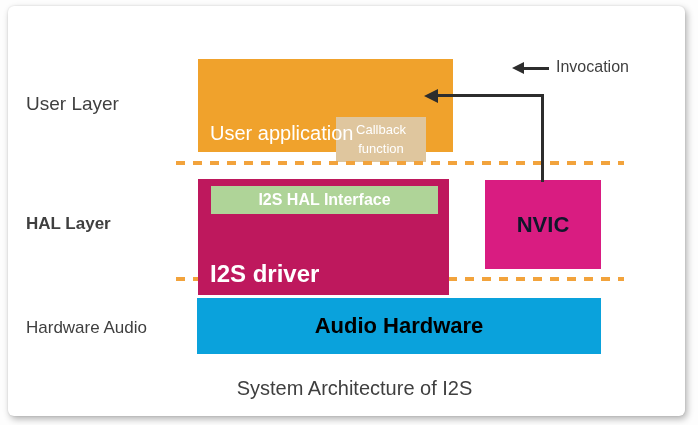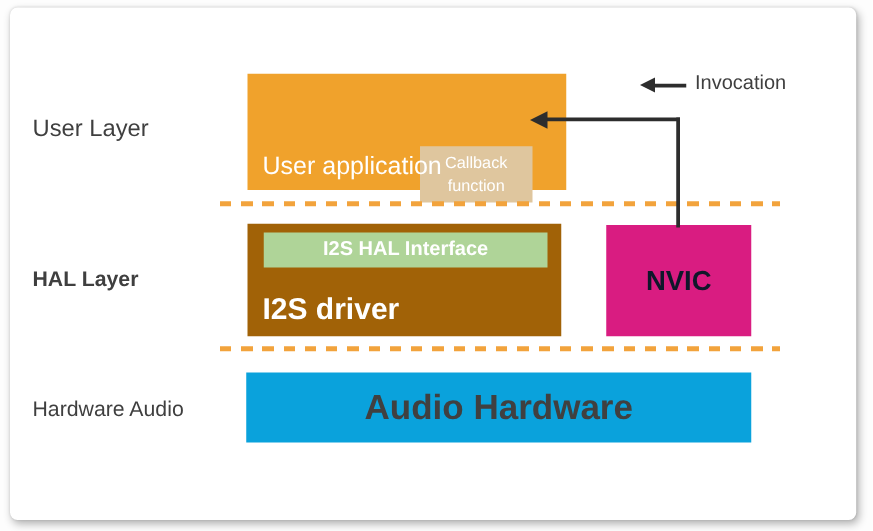--- a/index.html
+++ b/index.html
@@ -57,22 +57,22 @@
     line-height: 1.45;
     display: flex;
     align-items: center;
     justify-content: center;
     text-align: center;
     margin-top: 44px;
   }
 
   .box-i2s-driver {
     left: 190px; top: 173px;
-    width: 251px; height: 90px;
-    background: #a16207;
+    width: 251px; height: 116px;
+    background: #be185d;
   }
   .box-i2s-driver .corner-label {
     position: absolute;
     left: 12px; bottom: 7px;
     color: #ffffff;
     font-size: 24px;
     font-weight: 700;
   }
 
   .box-hal-interface {
@@ -97,22 +97,22 @@
     font-weight: 700;
     display: flex;
     align-items: center;
     justify-content: center;
   }
 
   .box-audio-hw {
     left: 189px; top: 292px;
     width: 404px; height: 56px;
     background: #0AA2DC;
-    color: #404040;
-    font-size: 28px;
+    color: #000000;
+    font-size: 22px;
     font-weight: 700;
     display: flex;
     align-items: center;
     justify-content: center;
   }
 
   .separator {
     position: absolute;
     left: 168px;
     width: 448px;
@@ -205,14 +205,15 @@
     <div class="box box-audio-hw">Audio Hardware</div>
 
     <div class="conn-v"></div>
     <div class="conn-h"></div>
     <div class="conn-arrowhead"></div>
 
     <div class="legend-line"></div>
     <div class="legend-arrowhead"></div>
     <div class="legend-label">Invocation</div>
 
+    <div class="caption">System Architecture of I2S</div>
   </div>
 </div>
 
 </body></html>

